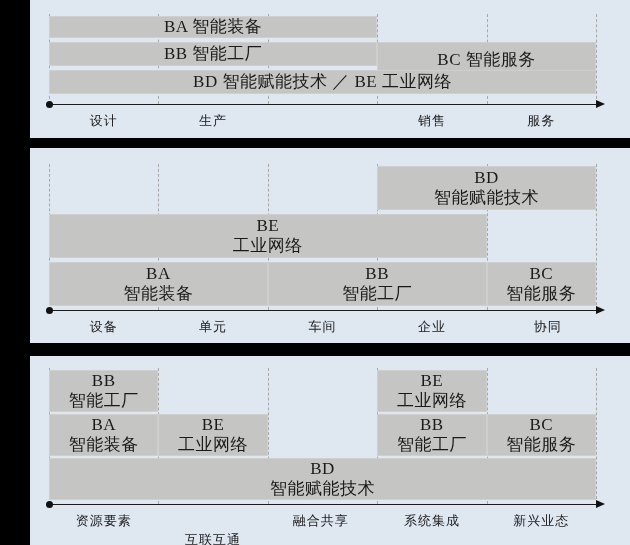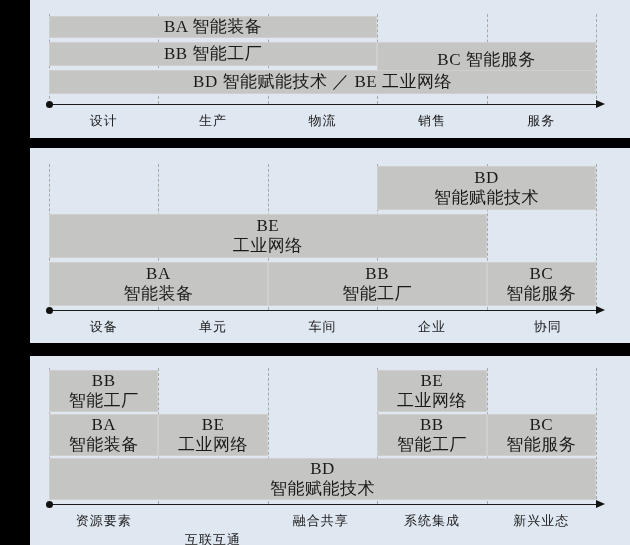--- a/index.html
+++ b/index.html
@@ -97,21 +97,20 @@
           <span>BC 智能服务</span>
         </div>
         <div class="bar single" style="left: 19px; width: 547px; top: 70px; height: 24px;">
           <span>BD 智能赋能技术 ／ BE 工业网络</span>
         </div>
         <div class="axis-line" style="left: 19px; top: 104px; width: 548px;"></div>
         <div class="axis-dot" style="left: 16px; top: 101px;"></div>
         <div class="axis-arrow" style="left: 566px; top: 100px;"></div>
         <div class="tick-label" style="left: 19px; width: 109.4px; top: 112px;">设计</div>
         <div class="tick-label" style="left: 128.4px; width: 109.4px; top: 112px;">生产</div>
-        <div class="tick-label" style="left: 237.8px; width: 109.4px; top: 112px;">物流</div>
         <div class="tick-label" style="left: 347.2px; width: 109.4px; top: 112px;">销售</div>
         <div class="tick-label" style="left: 456.6px; width: 109.4px; top: 112px;">服务</div>
       </div>
     </div>
     <div class="panel" style="top: 148px; height: 195px;">
       <div class="plot">
         <div class="gridline" style="left: 19px; top: 16px; height: 146px;"></div>
         <div class="gridline" style="left: 128.4px; top: 16px; height: 146px;"></div>
         <div class="gridline" style="left: 237.8px; top: 16px; height: 146px;"></div>
         <div class="gridline" style="left: 347.2px; top: 16px; height: 146px;"></div>

